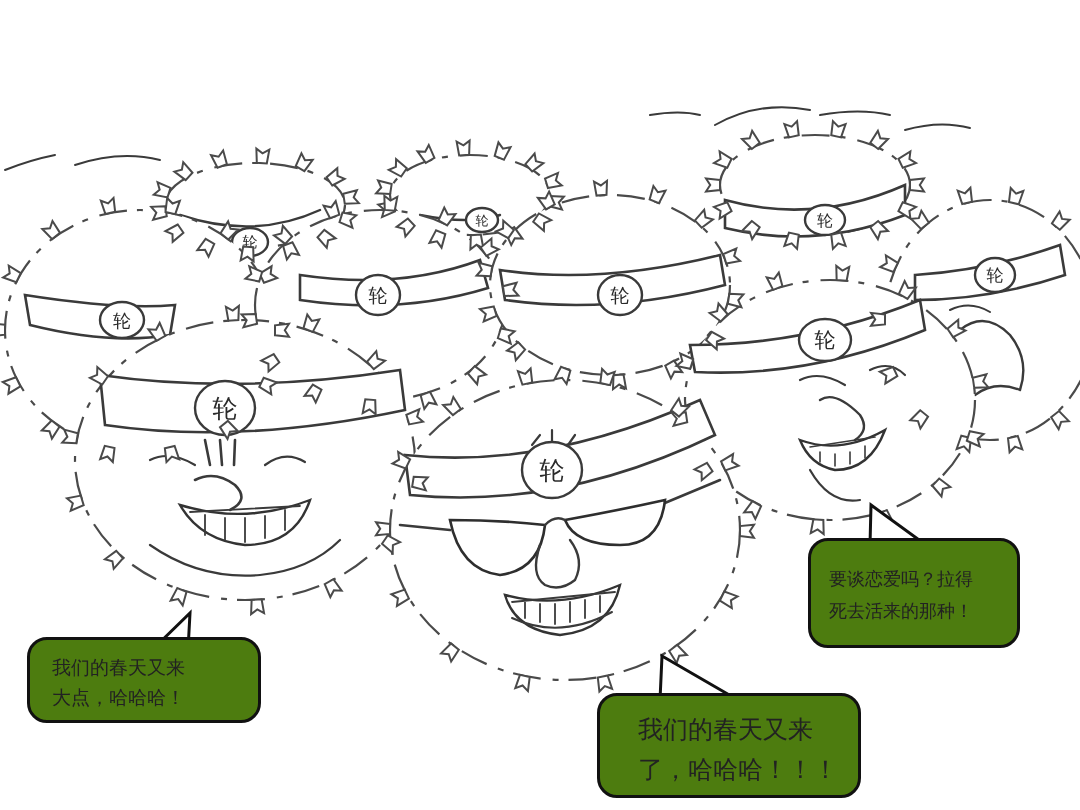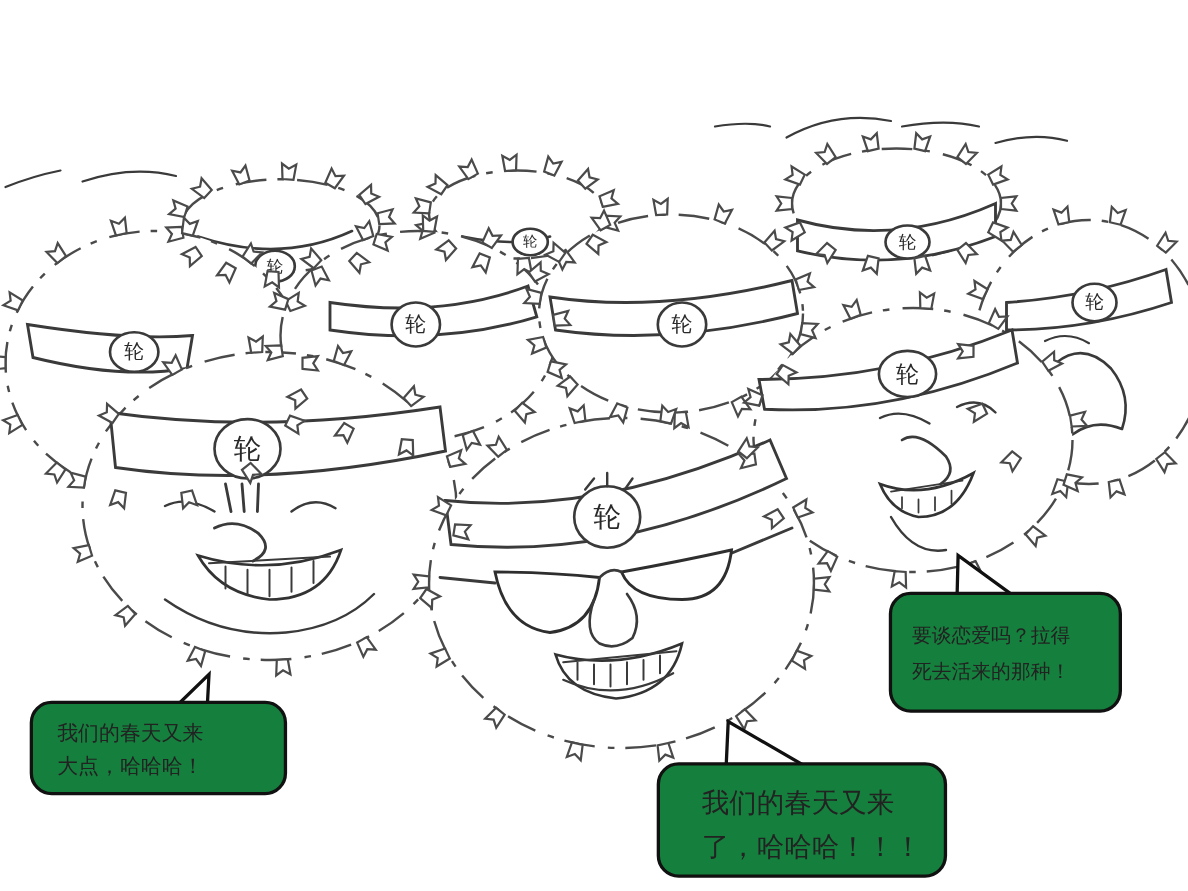--- a/index.html
+++ b/index.html
@@ -7,21 +7,21 @@
          font-family: "DejaVu Sans", sans-serif; }
   #scene { position: absolute; left: 0; top: 0; width: 1080px; height: 810px; }
   .stroke { fill: none; stroke: #3a3a3a; stroke-linecap: round; stroke-linejoin: round; }
   .head { fill: #ffffff; stroke: #4a4a4a; stroke-width: 2.2; stroke-dasharray: 28 10 6 12; }
   .band { fill: #ffffff; stroke: #3a3a3a; stroke-width: 2.6; }
   .badge { fill: #ffffff; stroke: #3a3a3a; stroke-width: 2.4; }
   .badge-text { font-family: "DejaVu Sans", sans-serif; fill: #2a2a2a; text-anchor: middle; dominant-baseline: central; }
   .spike { fill: #ffffff; stroke: #4a4a4a; stroke-width: 2; }
   .teeth { fill: #ffffff; stroke: #333; stroke-width: 2.4; }
   .glasses { fill: #ffffff; stroke: #2e2e2e; stroke-width: 2.6; }
-  .bubble { position: absolute; background: #15803d; border: 3px solid #111; border-radius: 20px;
+  .bubble { position: absolute; background: #4d7c0f; border: 3px solid #111; border-radius: 20px;
             box-sizing: border-box; color: #222; }
   .bubble-text { white-space: pre-line; font-family: "DejaVu Sans", sans-serif; }
   .tail { position: absolute; }
 </style>
 </head>
 <body>
 
 <svg id="scene" viewBox="0 0 1080 810" xmlns="http://www.w3.org/2000/svg">
 
   <g>

